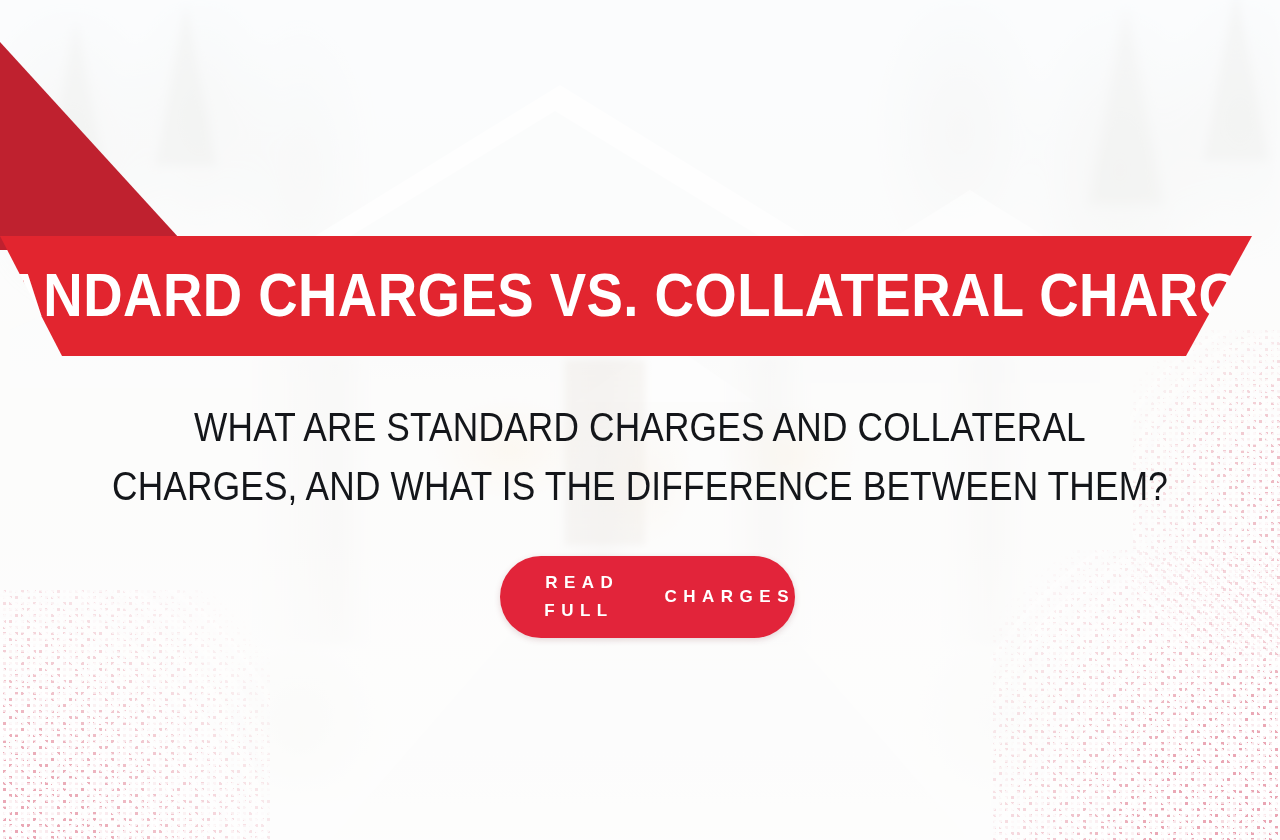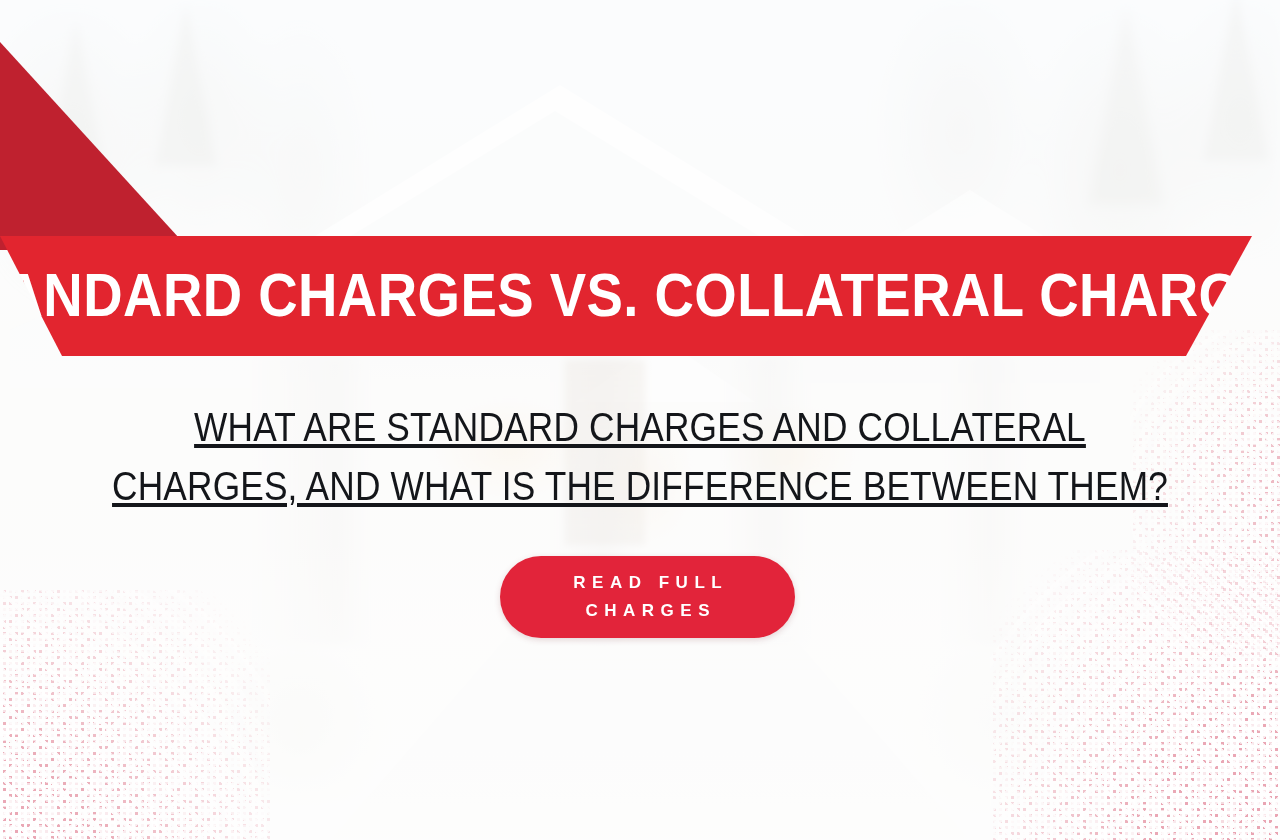--- a/index.html
+++ b/index.html
@@ -222,21 +222,20 @@
   #subtitle {
     position:absolute;
     left:0; top:398px; width:1280px;
     text-align:center;
     font-family:"Liberation Sans Narrow","Liberation Sans", sans-serif;
     font-weight:400;
     font-size:41px;
     line-height:59px;
     letter-spacing:.2px;
     color:#14161a;
-    text-decoration:underline;
   }
   #subtitle .sub-line {
     display:block;
     transform:scaleX(.86);
     transform-origin:center;
     white-space:nowrap;
   }
 
   
   #cta-button {
@@ -247,21 +246,21 @@
     border:none;
     border-radius:41px;
     color:#ffffff;
     font-family:"Liberation Sans", sans-serif;
     font-weight:700;
     font-size:17px;
     line-height:28px;
     letter-spacing:6.5px;
     text-align:center;
     cursor:pointer;
-    display:flex; flex-direction:column;
+    display:flex; flex-direction:row;
     align-items:center; justify-content:center;
     text-indent:6.5px;
     box-shadow:0 2px 6px rgba(120,40,50,.18);
   }
   #cta-button .cta-line { display:block; }
 </style>
 </head>
 <body>
 
 <div id="stage">

